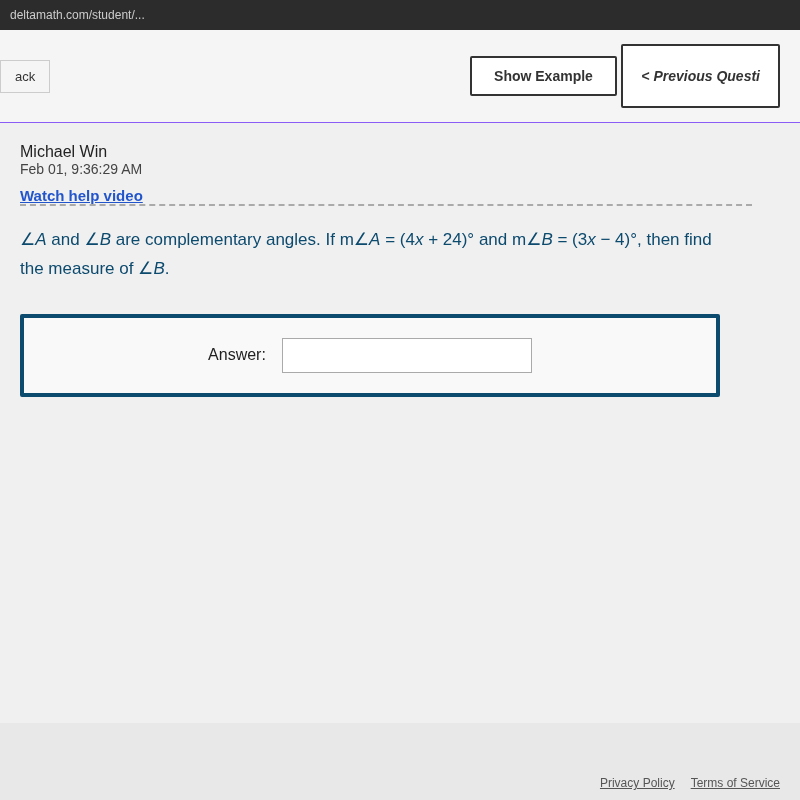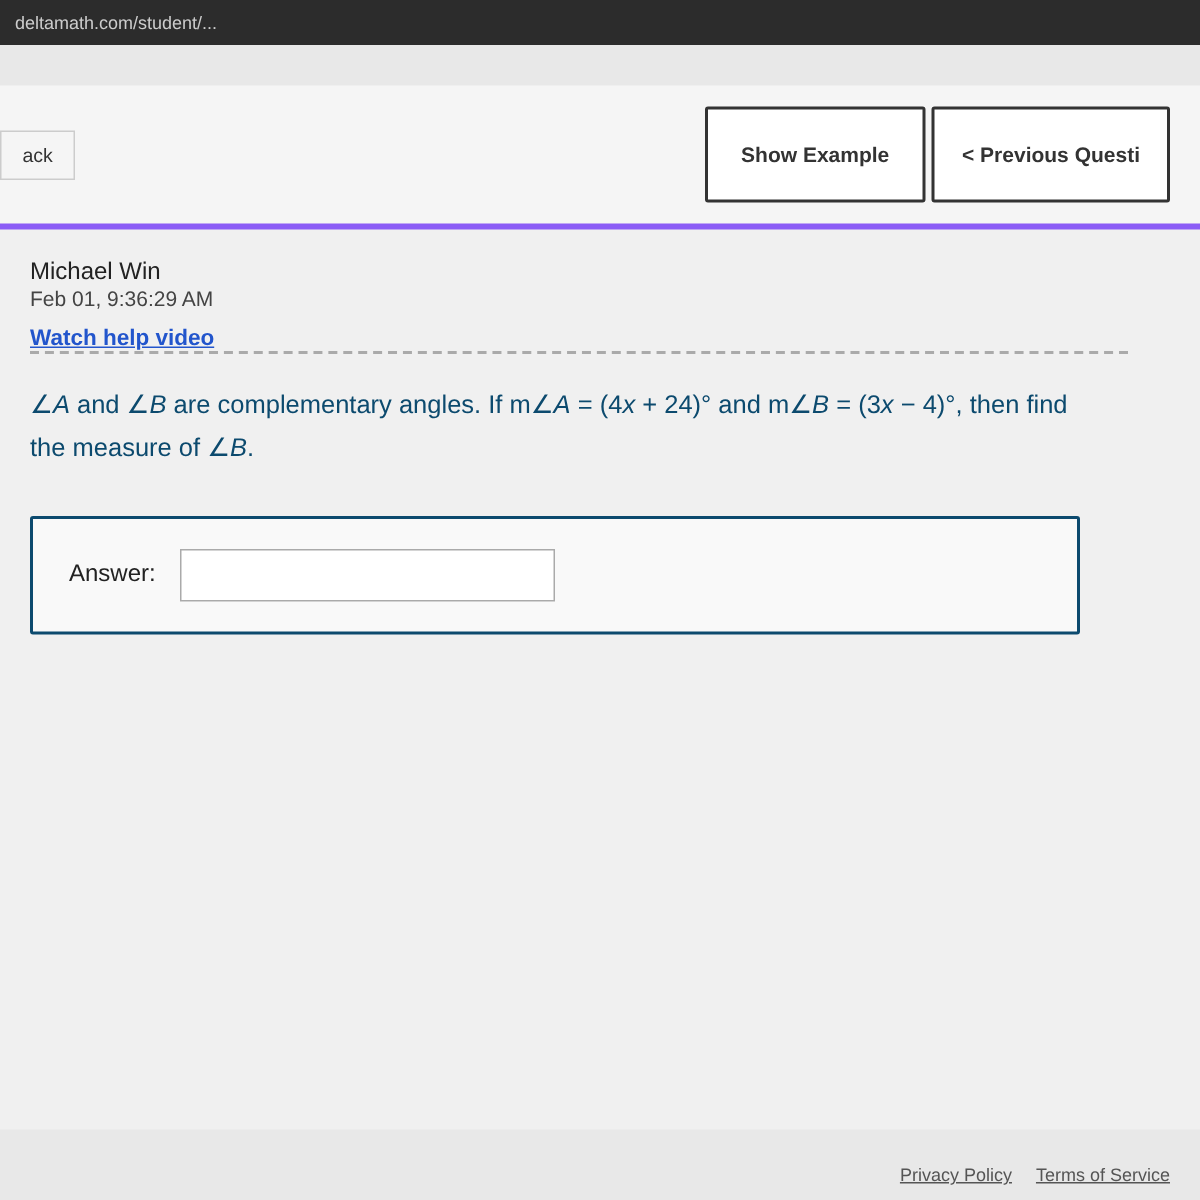--- a/index.html
+++ b/index.html
@@ -59,20 +59,21 @@
       border: 2px solid #333;
       padding: 22px 18px;
       font-size: 14px;
       font-weight: bold;
       cursor: pointer;
       color: #333;
       border-radius: 2px;
       display: flex;
       align-items: center;
       gap: 5px;
+      font-style: italic;
     }
 
     .main-content {
       background: #f0f0f0;
       padding: 20px 48px 20px 20px;
       min-height: 600px;
     }
 
     .student-info {
       margin-bottom: 6px;
@@ -114,27 +115,28 @@
     .question-text {
       font-size: 17px;
       color: #0c4a6e;
       line-height: 1.7;
       margin-bottom: 30px;
       max-width: 700px;
     }
 
     .answer-area {
       background: #f9f9f9;
-      border: 2px solid #0c4a6e;
+      border: 4px solid #0c4a6e;
       padding: 20px 24px;
       display: flex;
       align-items: center;
       gap: 16px;
       max-width: 700px;
       border-radius: 2px;
+      justify-content: center;
     }
 
     .answer-label {
       font-size: 16px;
       color: #222;
       white-space: nowrap;
     }
 
     .answer-input {
       border: 1px solid #aaa;
@@ -167,25 +169,25 @@
     .footer-link {
       font-size: 12px;
       color: #555;
       text-decoration: underline;
       cursor: pointer;
     }
 
     .header-row {
       position: relative;
       display: flex;
+      align-items: center;
       justify-content: flex-end;
       padding: 14px 20px 14px 0;
       background: #f5f5f5;
-      border-bottom: 4px solid #8b5cf6;
-      margin-top: 27px;
+      border-bottom: 1px solid #8b5cf6;
     }
   </style>
 </head>
 <body>
 
 <div class="top-bar">
   <span class="top-bar-url">deltamath.com/student/...</span>
 </div>
 
 <div class="header-row">

